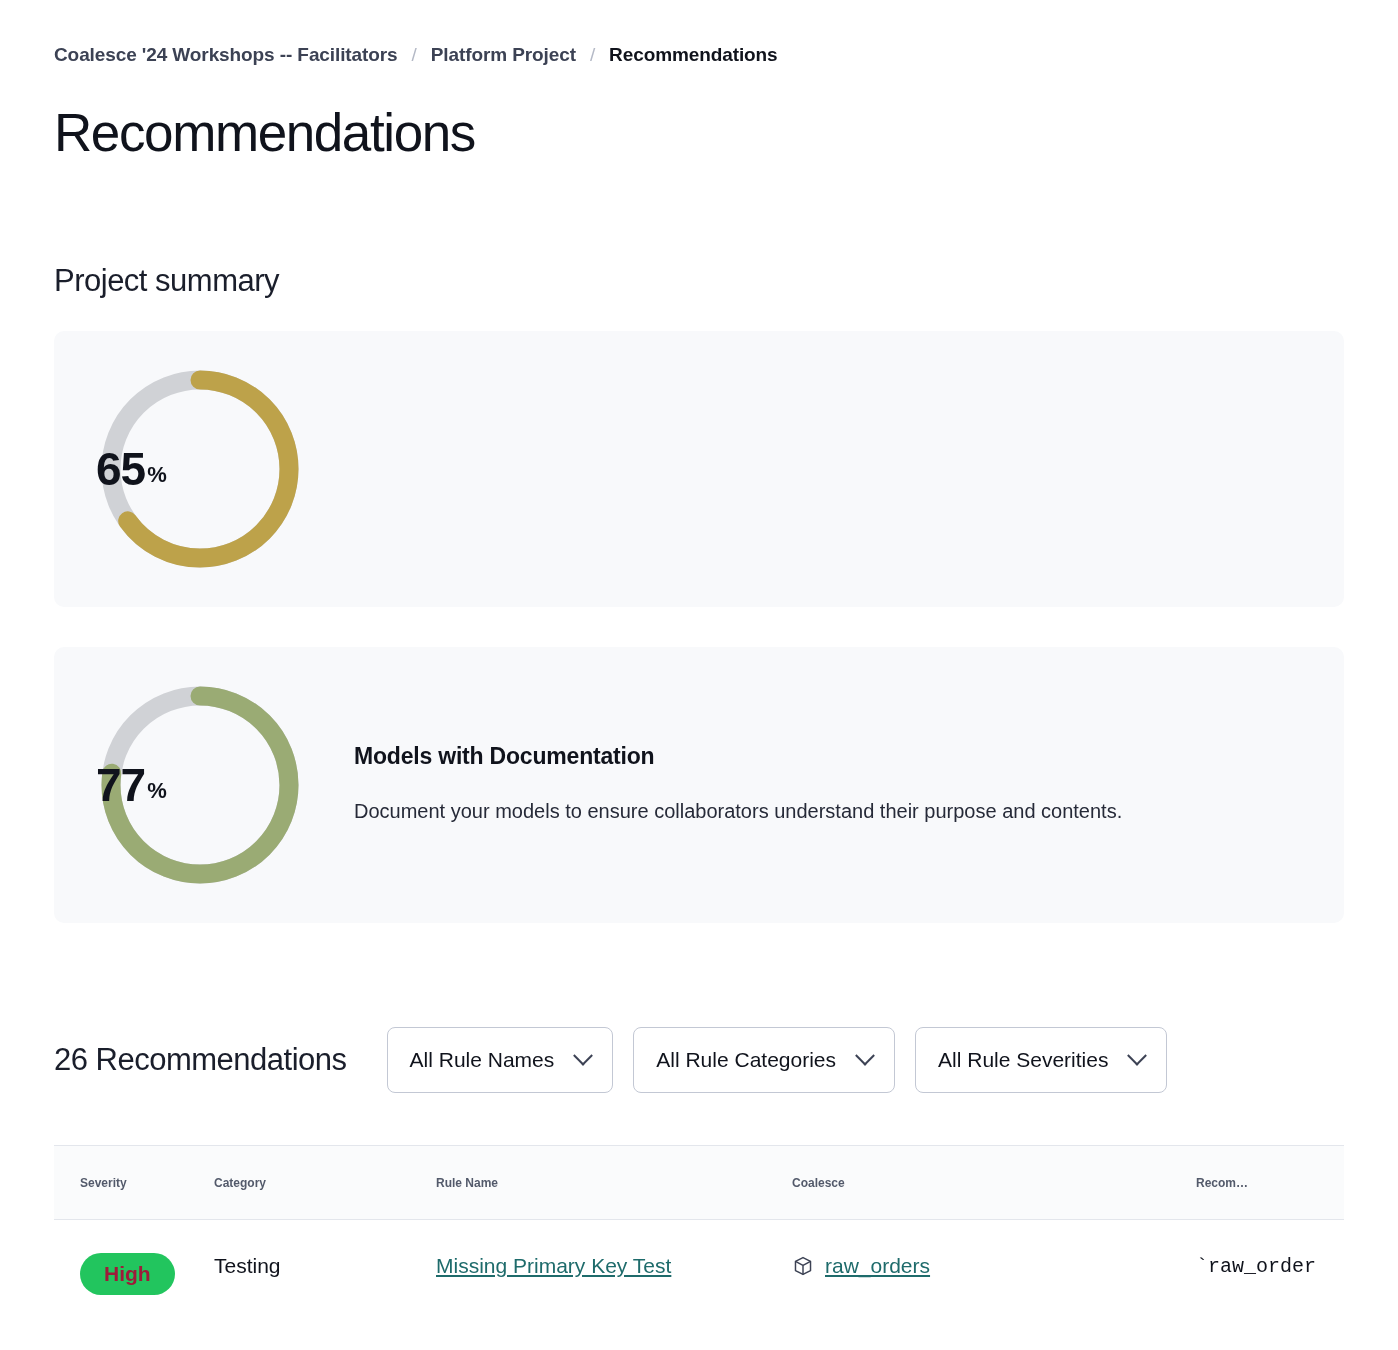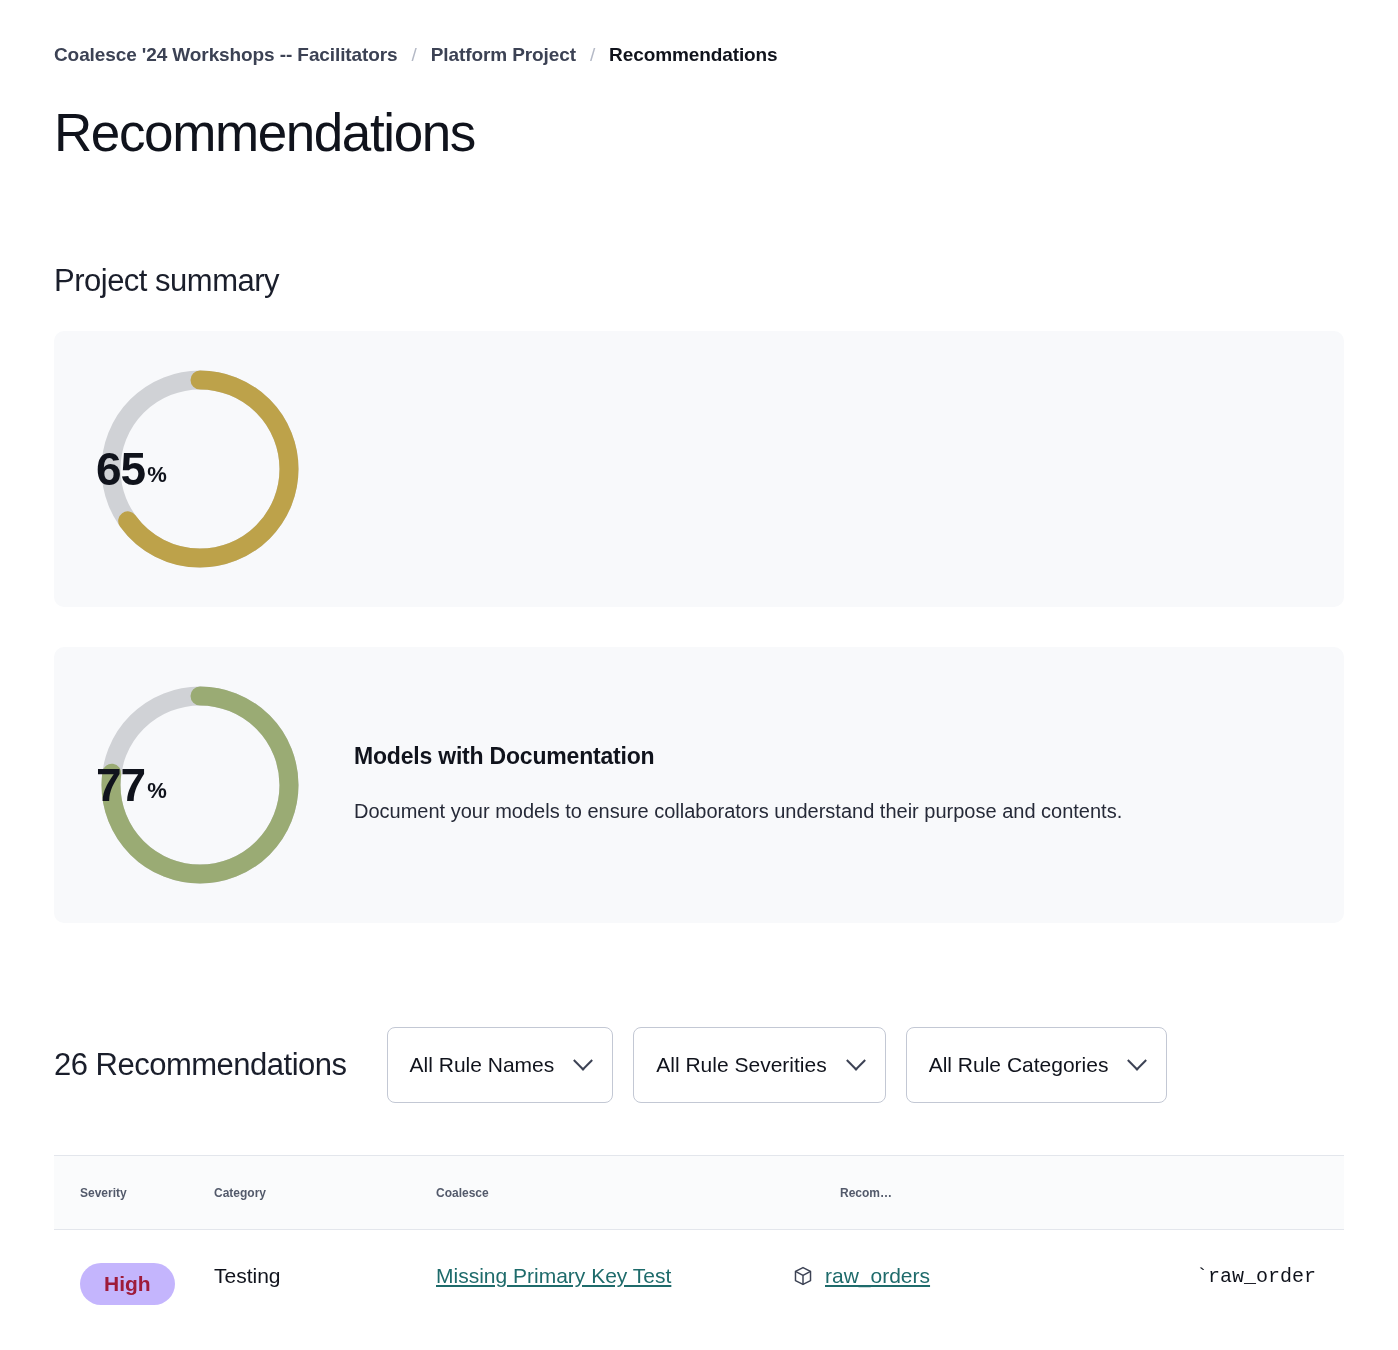--- a/index.html
+++ b/index.html
@@ -138,21 +138,21 @@
     font-size: 31px;
     letter-spacing: -0.5px;
     color: #1a1e2b;
     white-space: nowrap;
     margin-right: 20px;
   }
   .filter-select {
     border: 1px solid #c3c8d4;
     border-radius: 8px;
     background: #ffffff;
-    height: 76px;
+    height: 66px;
     display: flex;
     align-items: center;
     padding: 0 22px;
     font-size: 21px;
     color: #10131c;
     cursor: pointer;
     gap: 22px;
     white-space: nowrap;
   }
   .chev {
@@ -189,21 +189,21 @@
   .c-sev   { width: 160px; padding-left: 26px; }
   .c-cat   { width: 222px; }
   .c-rule  { width: 356px; }
   .c-res   { width: 404px; }
   .c-rec   { flex: 1; overflow: hidden; white-space: nowrap; }
 
   .sev-badge {
     display: inline-flex;
     align-items: center;
     justify-content: center;
-    background: #c4b5fd;
+    background: #22c55e;
     color: #9e1b3a;
     border-radius: 999px;
     font-size: 21px;
     font-weight: bold;
     padding: 9px 24px;
     margin-top: 15px;
   }
   .link {
     color: #1e6b6b;
     text-decoration: underline;
@@ -270,34 +270,35 @@
 
   <div class="rec-toolbar">
     <div class="rec-count">26 Recommendations</div>
 
     <div class="filter-select">
       <span>All Rule Names</span>
       <span class="chev"></span>
     </div>
 
     <div class="filter-select">
+      <span>All Rule Categories</span>
+      <span class="chev"></span>
+    </div>
+
+    <div class="filter-select">
       <span>All Rule Severities</span>
-      <span class="chev"></span>
-    </div>
-
-    <div class="filter-select">
-      <span>All Rule Categories</span>
       <span class="chev"></span>
     </div>
   </div>
 
   <div class="rec-table">
     <div class="thead">
       <div class="c-sev">Severity</div>
       <div class="c-cat">Category</div>
+      <div class="c-rule">Rule Name</div>
       <div class="c-res">Coalesce</div>
       <div class="c-rec">Recom…</div>
     </div>
 
     <div class="trow">
       <div class="c-sev">
         <span class="sev-badge">High</span>
       </div>
       <div class="c-cat">Testing</div>
       <div class="c-rule">

